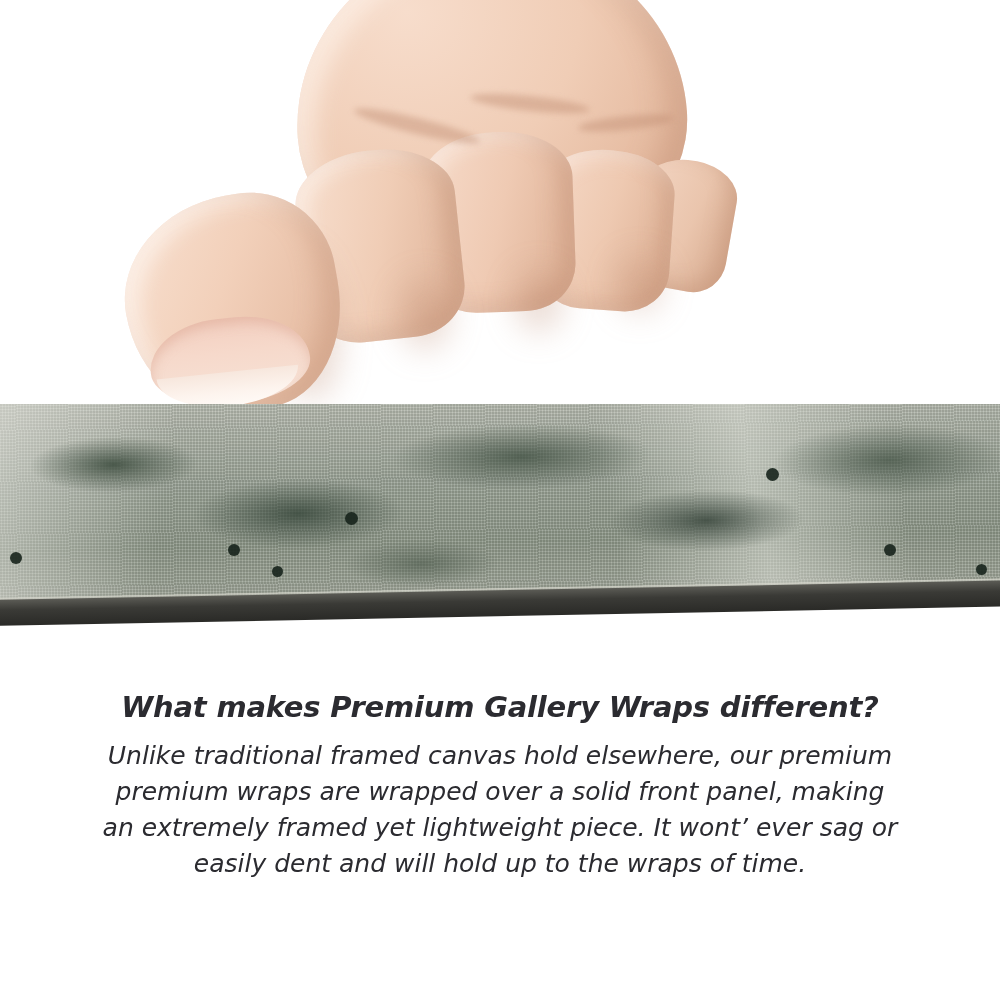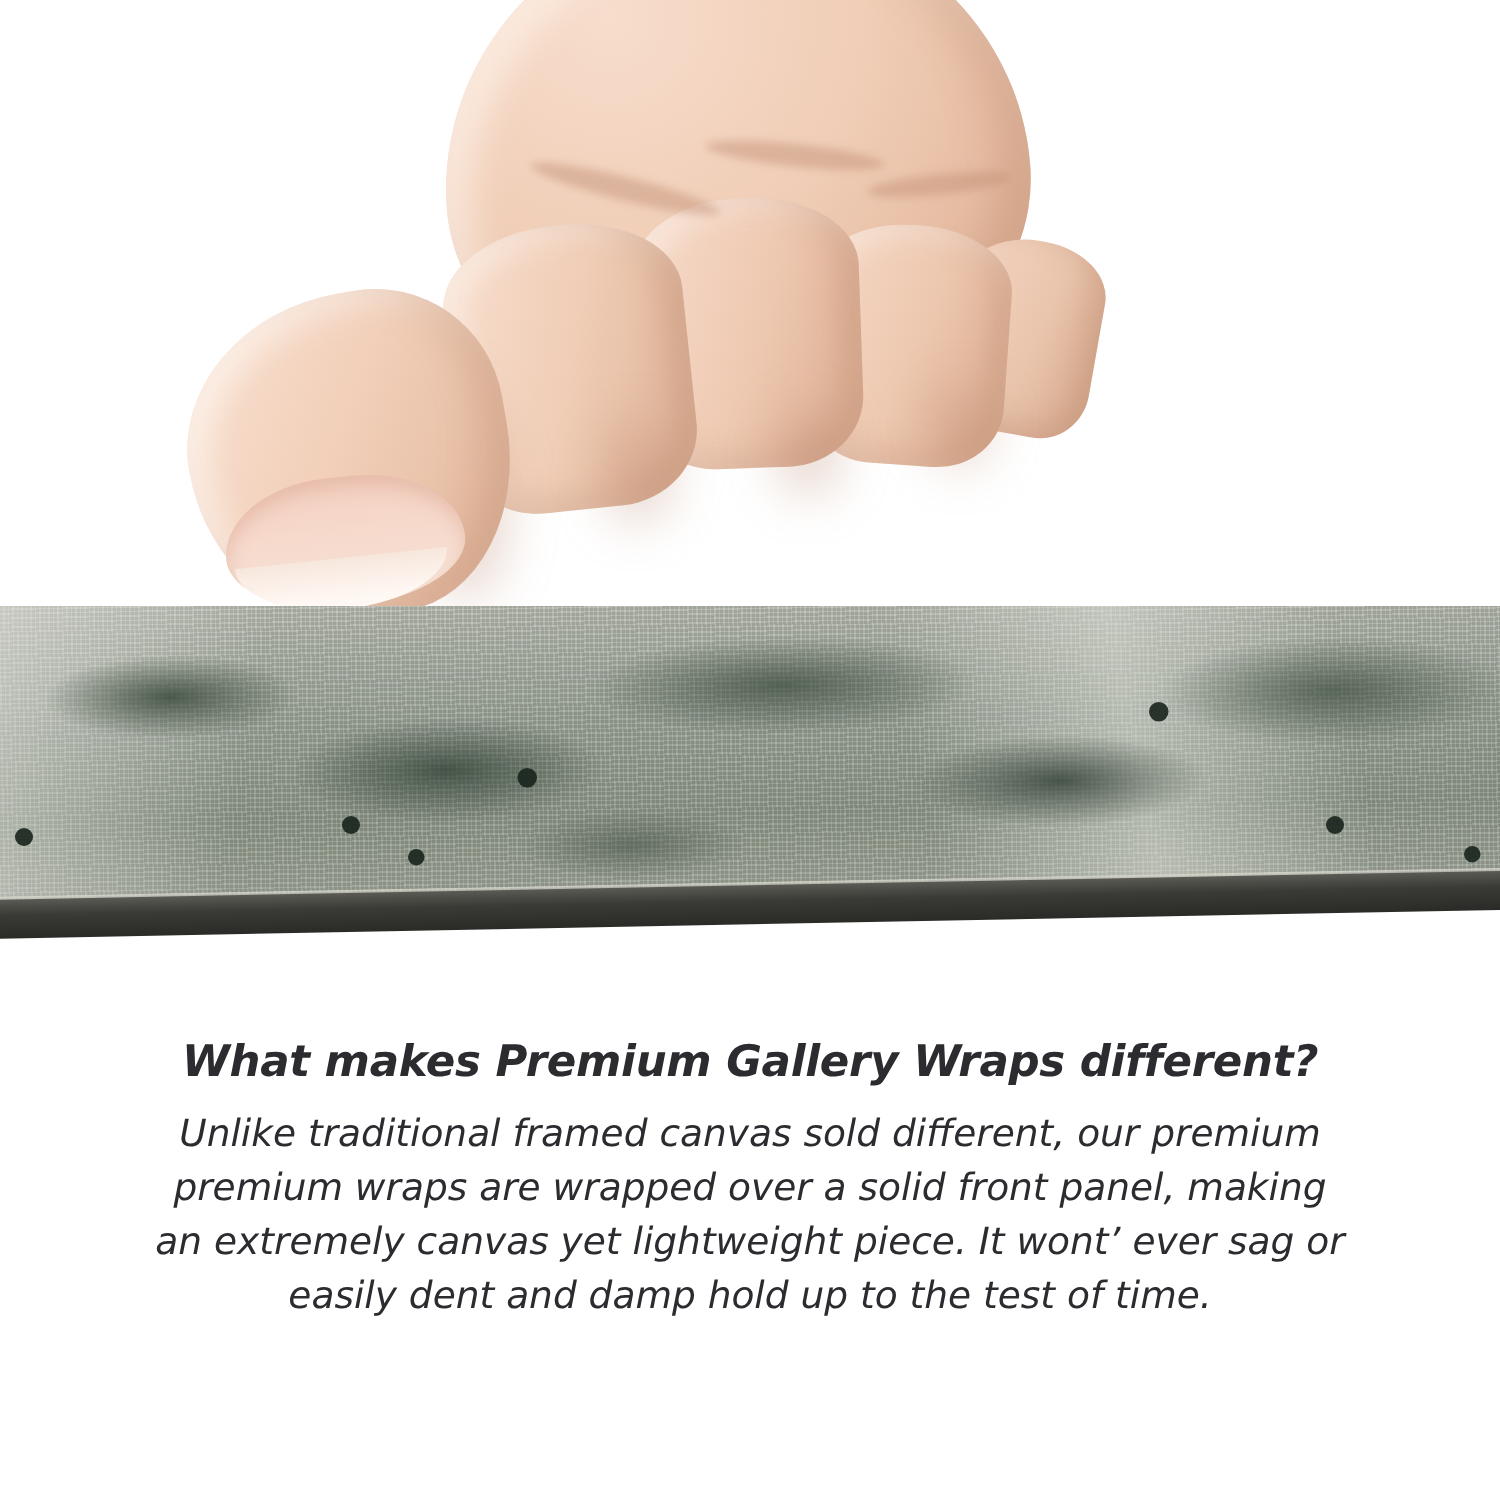--- a/index.html
+++ b/index.html
@@ -249,19 +249,19 @@
     <div class="speck" style="left:766px; top:64px;  width:13px; height:13px;"></div>
     <div class="speck" style="left:884px; top:140px; width:12px; height:12px;"></div>
     <div class="speck" style="left:976px; top:160px; width:11px; height:11px;"></div>
     <div class="speck" style="left:560px; top:186px; width:9px;  height:9px;"></div>
     <div class="wrap-edge-hl"></div>
     <div class="wrap-edge"></div>
   </div>
 
   <div class="caption">
     <div class="caption-title">What makes Premium Gallery Wraps different?</div>
-    <div class="caption-line">Unlike traditional framed canvas sold different, our premium</div>
+    <div class="caption-line">Unlike traditional framed canvas hold elsewhere, our premium</div>
     <div class="caption-line">premium wraps are wrapped over a solid front panel, making</div>
-    <div class="caption-line">an extremely canvas yet lightweight piece. It wont’ ever sag or</div>
-    <div class="caption-line">easily dent and damp hold up to the test of time.</div>
+    <div class="caption-line">an extremely framed yet lightweight piece. It wont’ ever sag or</div>
+    <div class="caption-line">easily dent and will hold up to the wraps of time.</div>
   </div>
 
 </div>
 
 </body></html>

